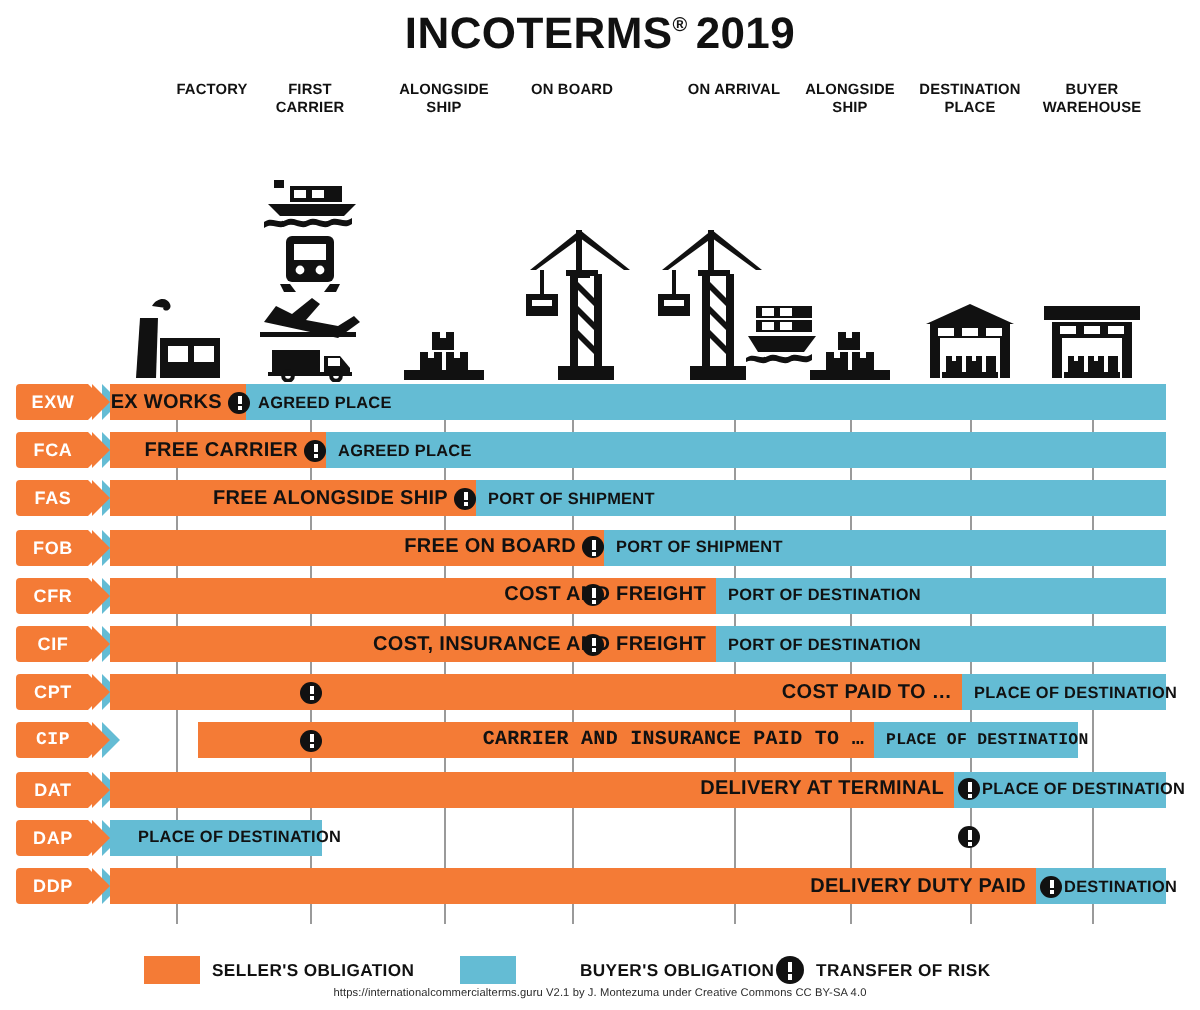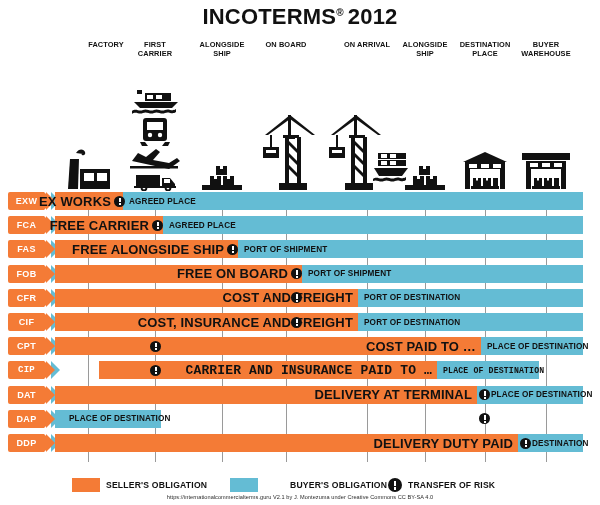--- a/index.html
+++ b/index.html
@@ -140,21 +140,21 @@
     display: flex;
     align-items: center;
   }
   .seg-orange {
     background: #F47B36;
     height: 18px;
     display: flex;
     align-items: center;
     justify-content: flex-end;
     color: #111111;
-    font-size: 13px;
+    font-size: 10px;
     font-weight: bold;
     letter-spacing: 0.15px;
     white-space: nowrap;
     box-sizing: border-box;
   }
   .seg-blue {
     background: #64BCD4;
     height: 18px;
     display: flex;
     align-items: center;
@@ -265,21 +265,21 @@
     letter-spacing: 0.05px;
     font-family: "Liberation Sans", sans-serif;
   }
 </style>
 </head>
 <body>
 
 <div id="infographic">
 
   <div class="title">
-    <span>INCOTERMS</span><span class="reg">®</span><span class="year">2012</span>
+    <span>INCOTERMS</span><span class="reg">®</span><span class="year">2019</span>
   </div>
 
   <div class="col-headers" id="col-headers">
       <div class="col-head" style="left: 88px; top: 0px; padding-left: 36px;">FACTORY</div>
       <div class="col-head" style="left: 155px; top: 0px;">FIRST
 CARRIER</div>
       <div class="col-head" style="left: 222px; top: 0px;">ALONGSIDE
 SHIP</div>
       <div class="col-head" style="left: 286px; top: 0px;">ON BOARD</div>
       <div class="col-head" style="left: 367px; top: 0px;">ON ARRIVAL</div>

